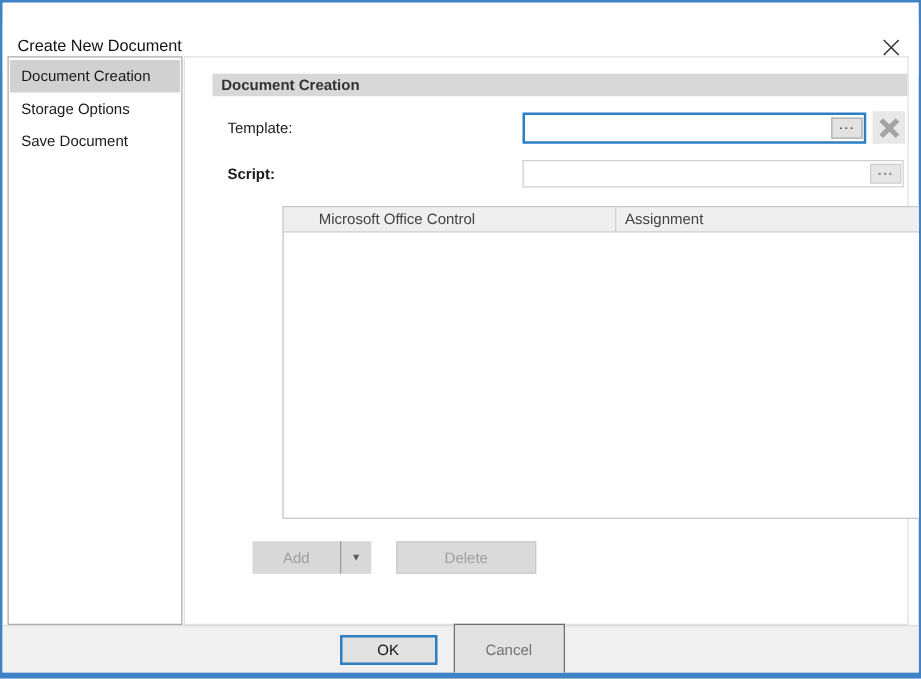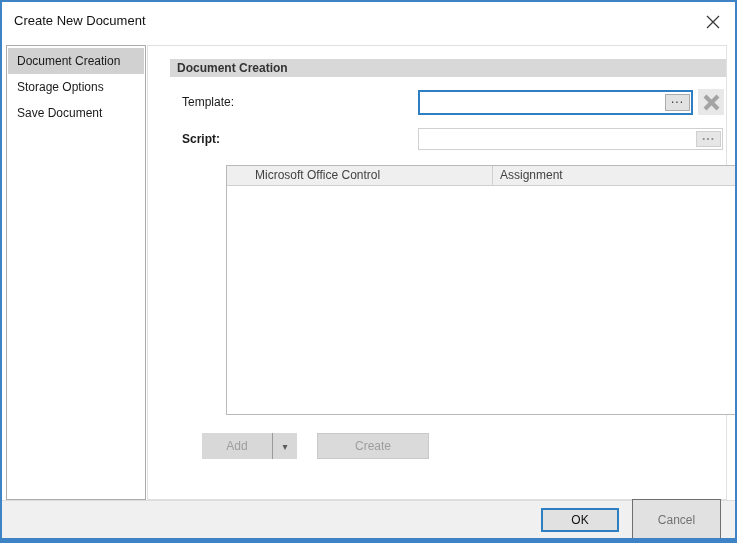--- a/index.html
+++ b/index.html
@@ -11,21 +11,21 @@
     background:#ffffff;
     border:2px solid var(--window-border, #3d83c6);
     border-bottom-width:5px;
     font-family:"Liberation Sans","DejaVu Sans",sans-serif;
     font-size:12px;
     color:#1a1a1a;
     overflow:hidden;
   }
 
   
-  .titlebar { position:absolute; top:0; left:0; right:0; height:42px; background:#fff; }
+  .titlebar { position:absolute; top:16px; left:0; right:0; height:42px; background:#fff; }
   .title    { position:absolute; left:12px; top:11px; font-size:13px; color:#111; white-space:nowrap; }
   .close-btn{
     position:absolute; top:6px; right:8px; width:28px; height:28px;
     background:transparent; border:none; padding:0; cursor:default;
     display:flex; align-items:center; justify-content:center;
   }
 
   
   .sidebar {
     position:absolute; left:4px; top:43px; width:140px; height:455px;
@@ -99,21 +99,21 @@
   .delete-btn {
     width:112px; height:26px; margin-left:20px;
     background:#dadada; border:1px solid #c9c9c9;
     color:var(--disabled-text, #9e9e9e); font:inherit; cursor:default;
   }
 
   
   .footer {
     position:absolute; left:0; right:0; top:498px; bottom:0;
     background:var(--footer-bg, #f0f0f0); border-top:1px solid #dcdcdc;
-    display:flex; align-items:center; justify-content:flex-end;
+    display:flex; align-items:center; justify-content:center;
   }
   .ok-btn {
     width:78px; height:24px; margin-right:13px;
     background:#e1e1e1; border:2px solid var(--focus-border, #2e7fc2);
     font:inherit; color:#111; cursor:default;
   }
   .cancel-btn {
     width:89px; height:41px; margin-right:14px;
     background:#e1e1e1; border:1px solid #6f6f6f;
     font:inherit; color:#737373; cursor:default;
@@ -174,21 +174,21 @@
         <div class="th th-assignment">Assignment</div>
       </div>
       <div class="table-body"></div>
     </div>
 
     <div class="action-row">
       <div class="split-btn">
         <button class="add-main">Add</button>
         <button class="add-arrow"><span>▾</span></button>
       </div>
-      <button class="delete-btn">Create</button>
+      <button class="delete-btn">Delete</button>
     </div>
 
   </div>
 
   <div class="footer">
     <button class="ok-btn">OK</button>
     <button class="cancel-btn">Cancel</button>
   </div>
 
 </div>

